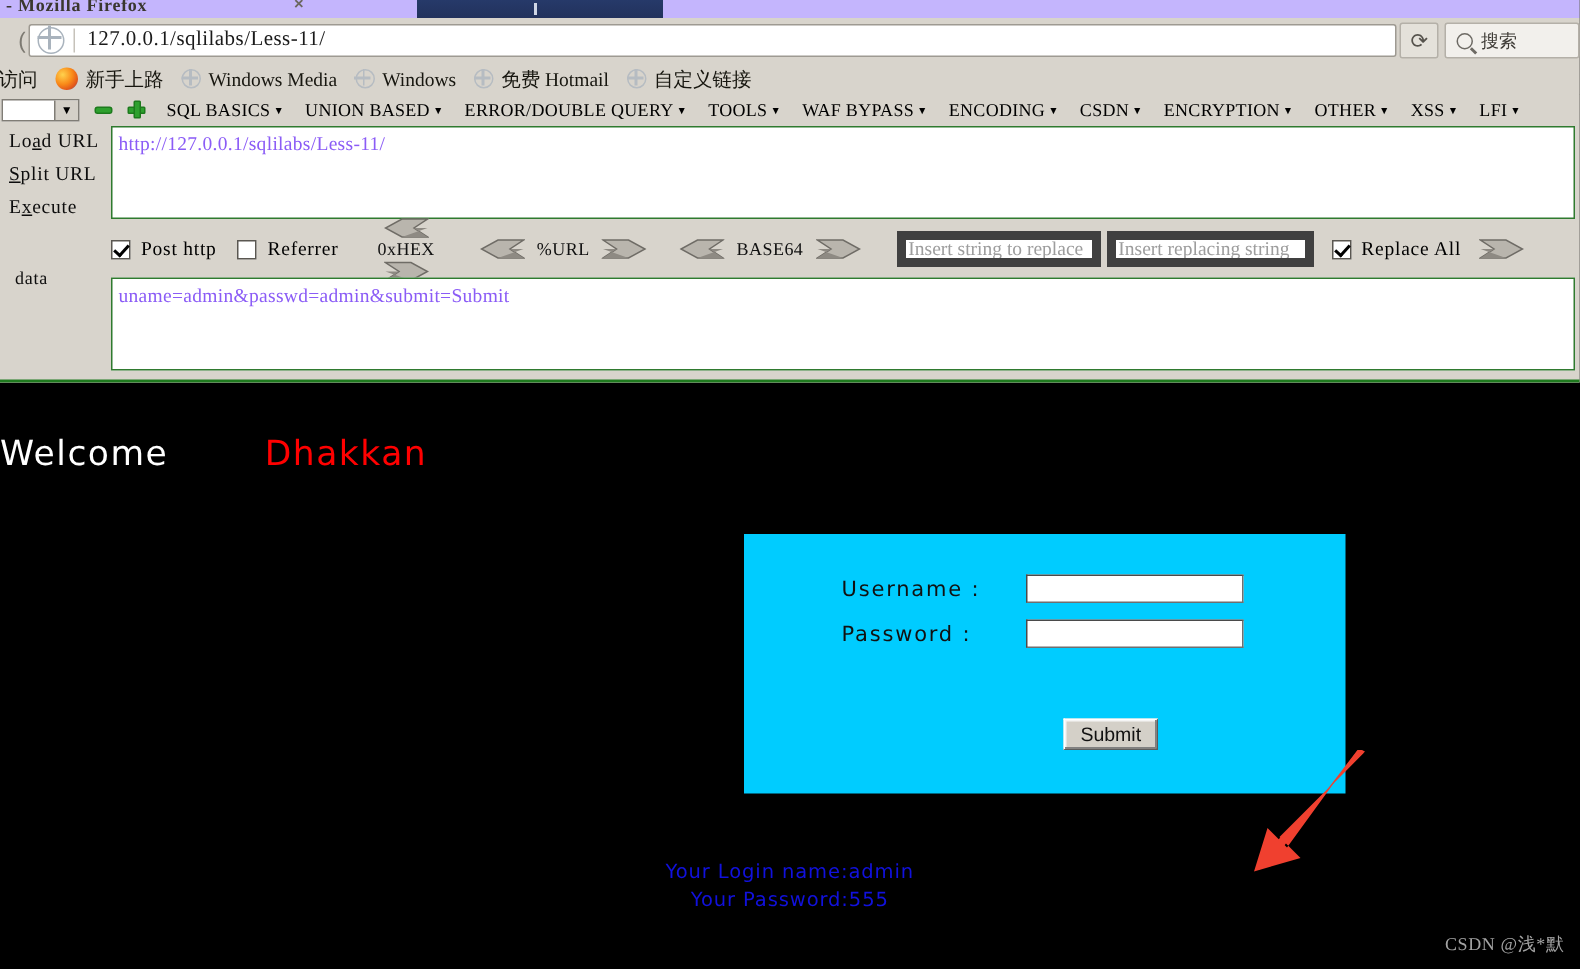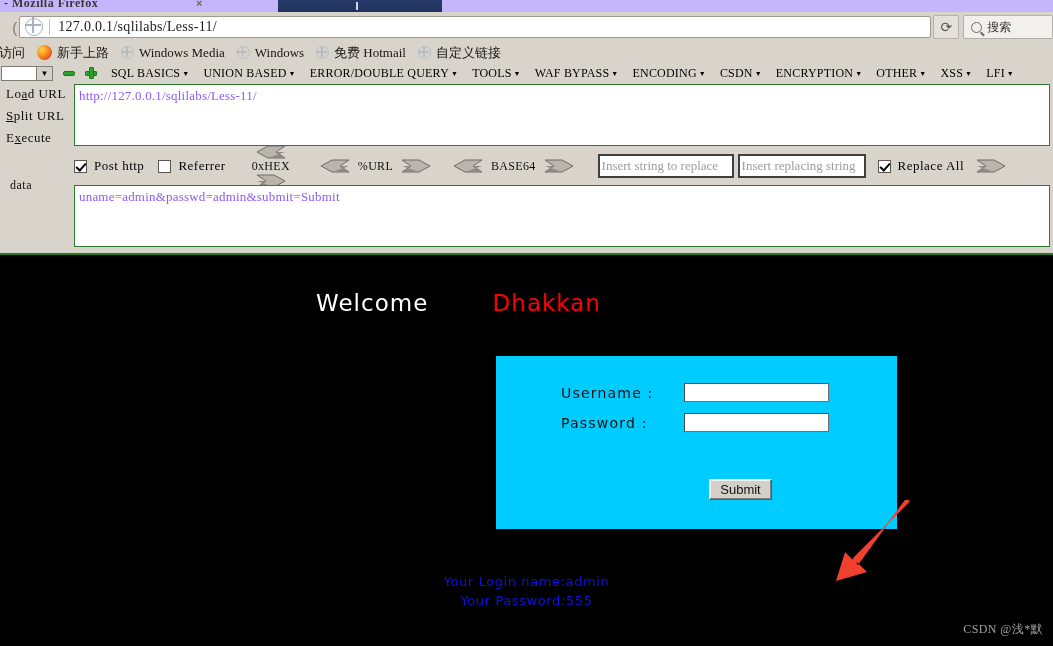--- a/index.html
+++ b/index.html
@@ -360,21 +360,21 @@
   .grp-label {
     font-family: "Liberation Serif", serif;
     font-size: 12px;
     margin: 0 8px;
     letter-spacing: .3px;
     flex: 0 0 auto;
     color: #111;
   }
   .hb-inp {
     height: 24px;
-    border: 2px solid #404040;
+    border: 6px solid #404040;
     background: #fff;
     box-sizing: border-box;
     font-family: "Liberation Serif", serif;
     font-size: 13px;
     color: #9d9d9d;
     padding: 0 2px;
     display: flex; align-items:center;
     overflow: hidden;
     white-space: nowrap;
     flex: 0 0 auto;
@@ -394,21 +394,21 @@
     top: 272px;
     width: 1053px;
     height: 374px;
     background: #000;
     overflow: hidden;
   }
   .welcome-row {
     position: absolute;
     left: 0; top: 18px;
     width: 917px;
-    text-align: center;
+    text-align: left;
     font-family: "DejaVu Sans", sans-serif;
     font-size: 23px;
     letter-spacing: 1px;
   }
   .welcome-row .w { color: #ffffff; }
   .welcome-row .d { color: #ff0000; margin-left: 56px; }
 
   .loginbox {
     position: absolute;
     left: 496px;
@@ -625,21 +625,21 @@
             <span class="grp-label">BASE64</span>
             <span class="arw">
               <svg width="30" height="14" viewBox="0 0 30 14">
                   <polygon points="1,1 18,1 29,7 18,13 1,13 10,7" fill="#b9b5ad" stroke="#6f6c66" stroke-width="1"></polygon>
                   <polygon points="1,7 18,13 1,13 10,7" fill="#8e8a83"></polygon>
                 </svg>
             </span>
           </span>
 
           <span class="hb-inp" style="width:136px;margin-left:24px;">Insert string to replace</span>
-          <span class="hb-inp" style="width:128px;margin-left:4px;">Insert replacing string</span>
+          <span class="hb-inp" style="width:138px;margin-left:4px;">Insert replacing string</span>
 
           <span class="cbx on" style="margin-left:12px;"></span>
           <span class="cbl">Replace All</span>
 
           <span class="arw" style="margin-left:12px;">
             <svg width="30" height="14" viewBox="0 0 30 14">
                 <polygon points="1,1 18,1 29,7 18,13 1,13 10,7" fill="#b9b5ad" stroke="#6f6c66" stroke-width="1"></polygon>
                 <polygon points="1,7 18,13 1,13 10,7" fill="#8e8a83"></polygon>
               </svg>
           </span>

